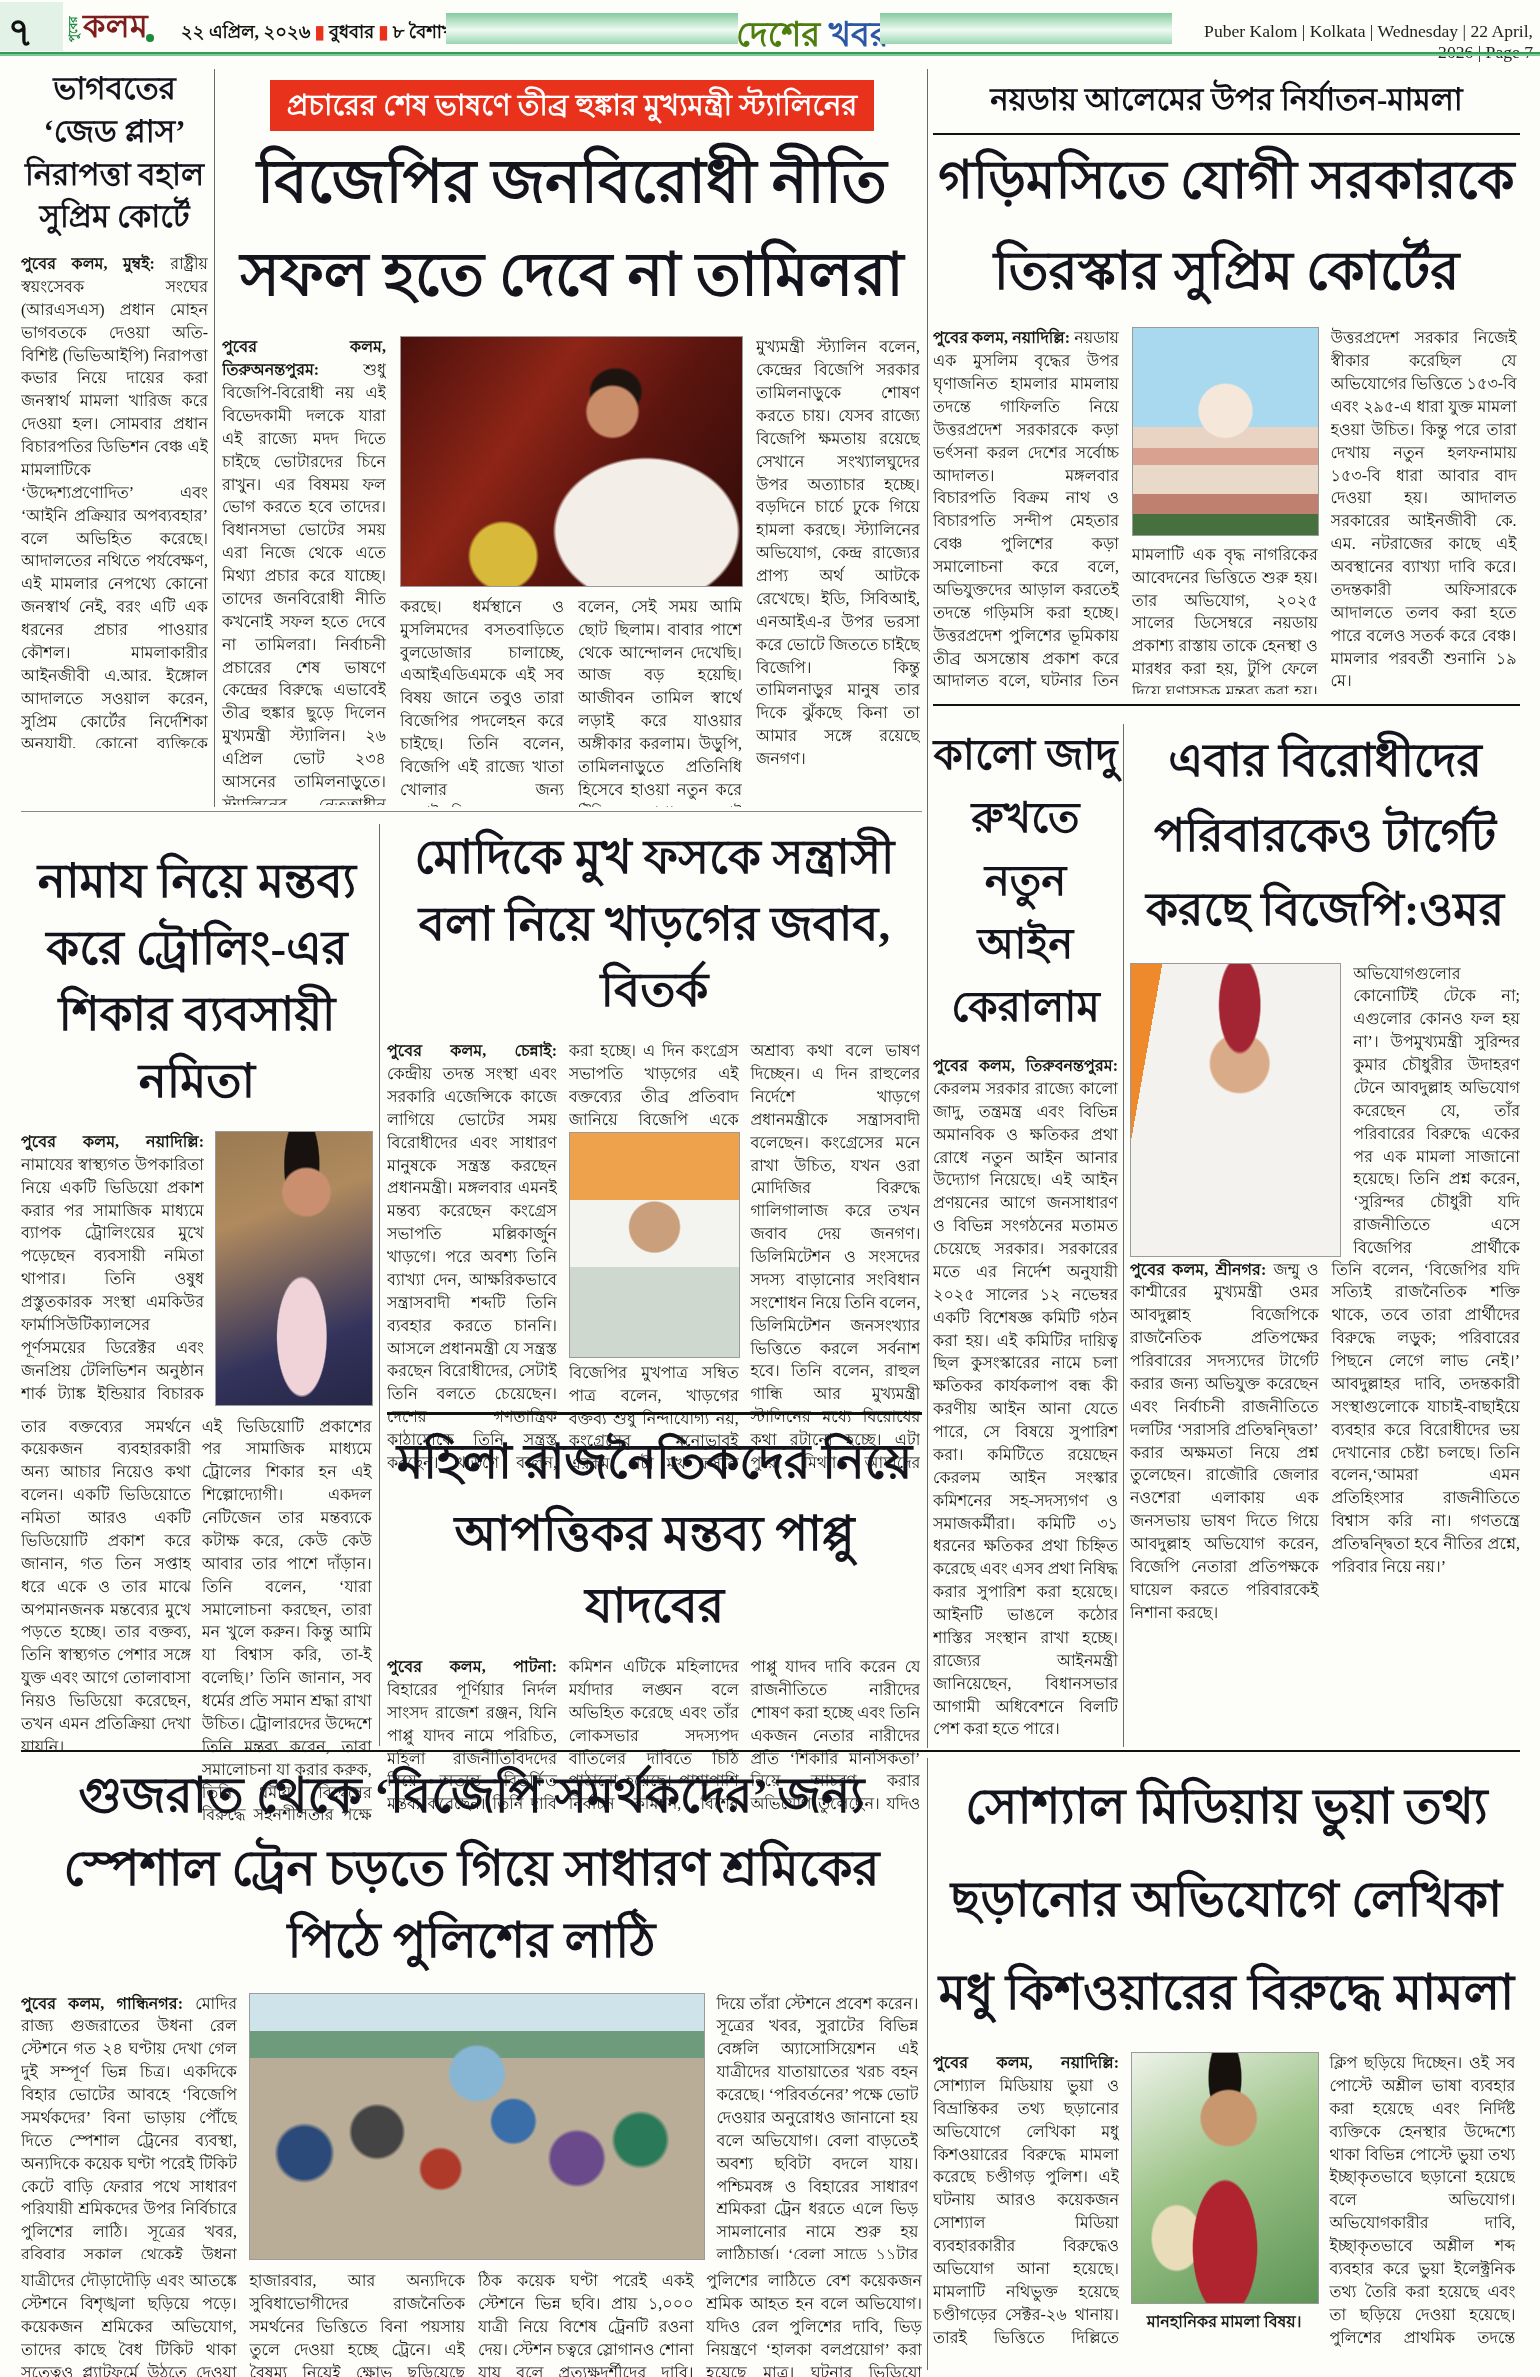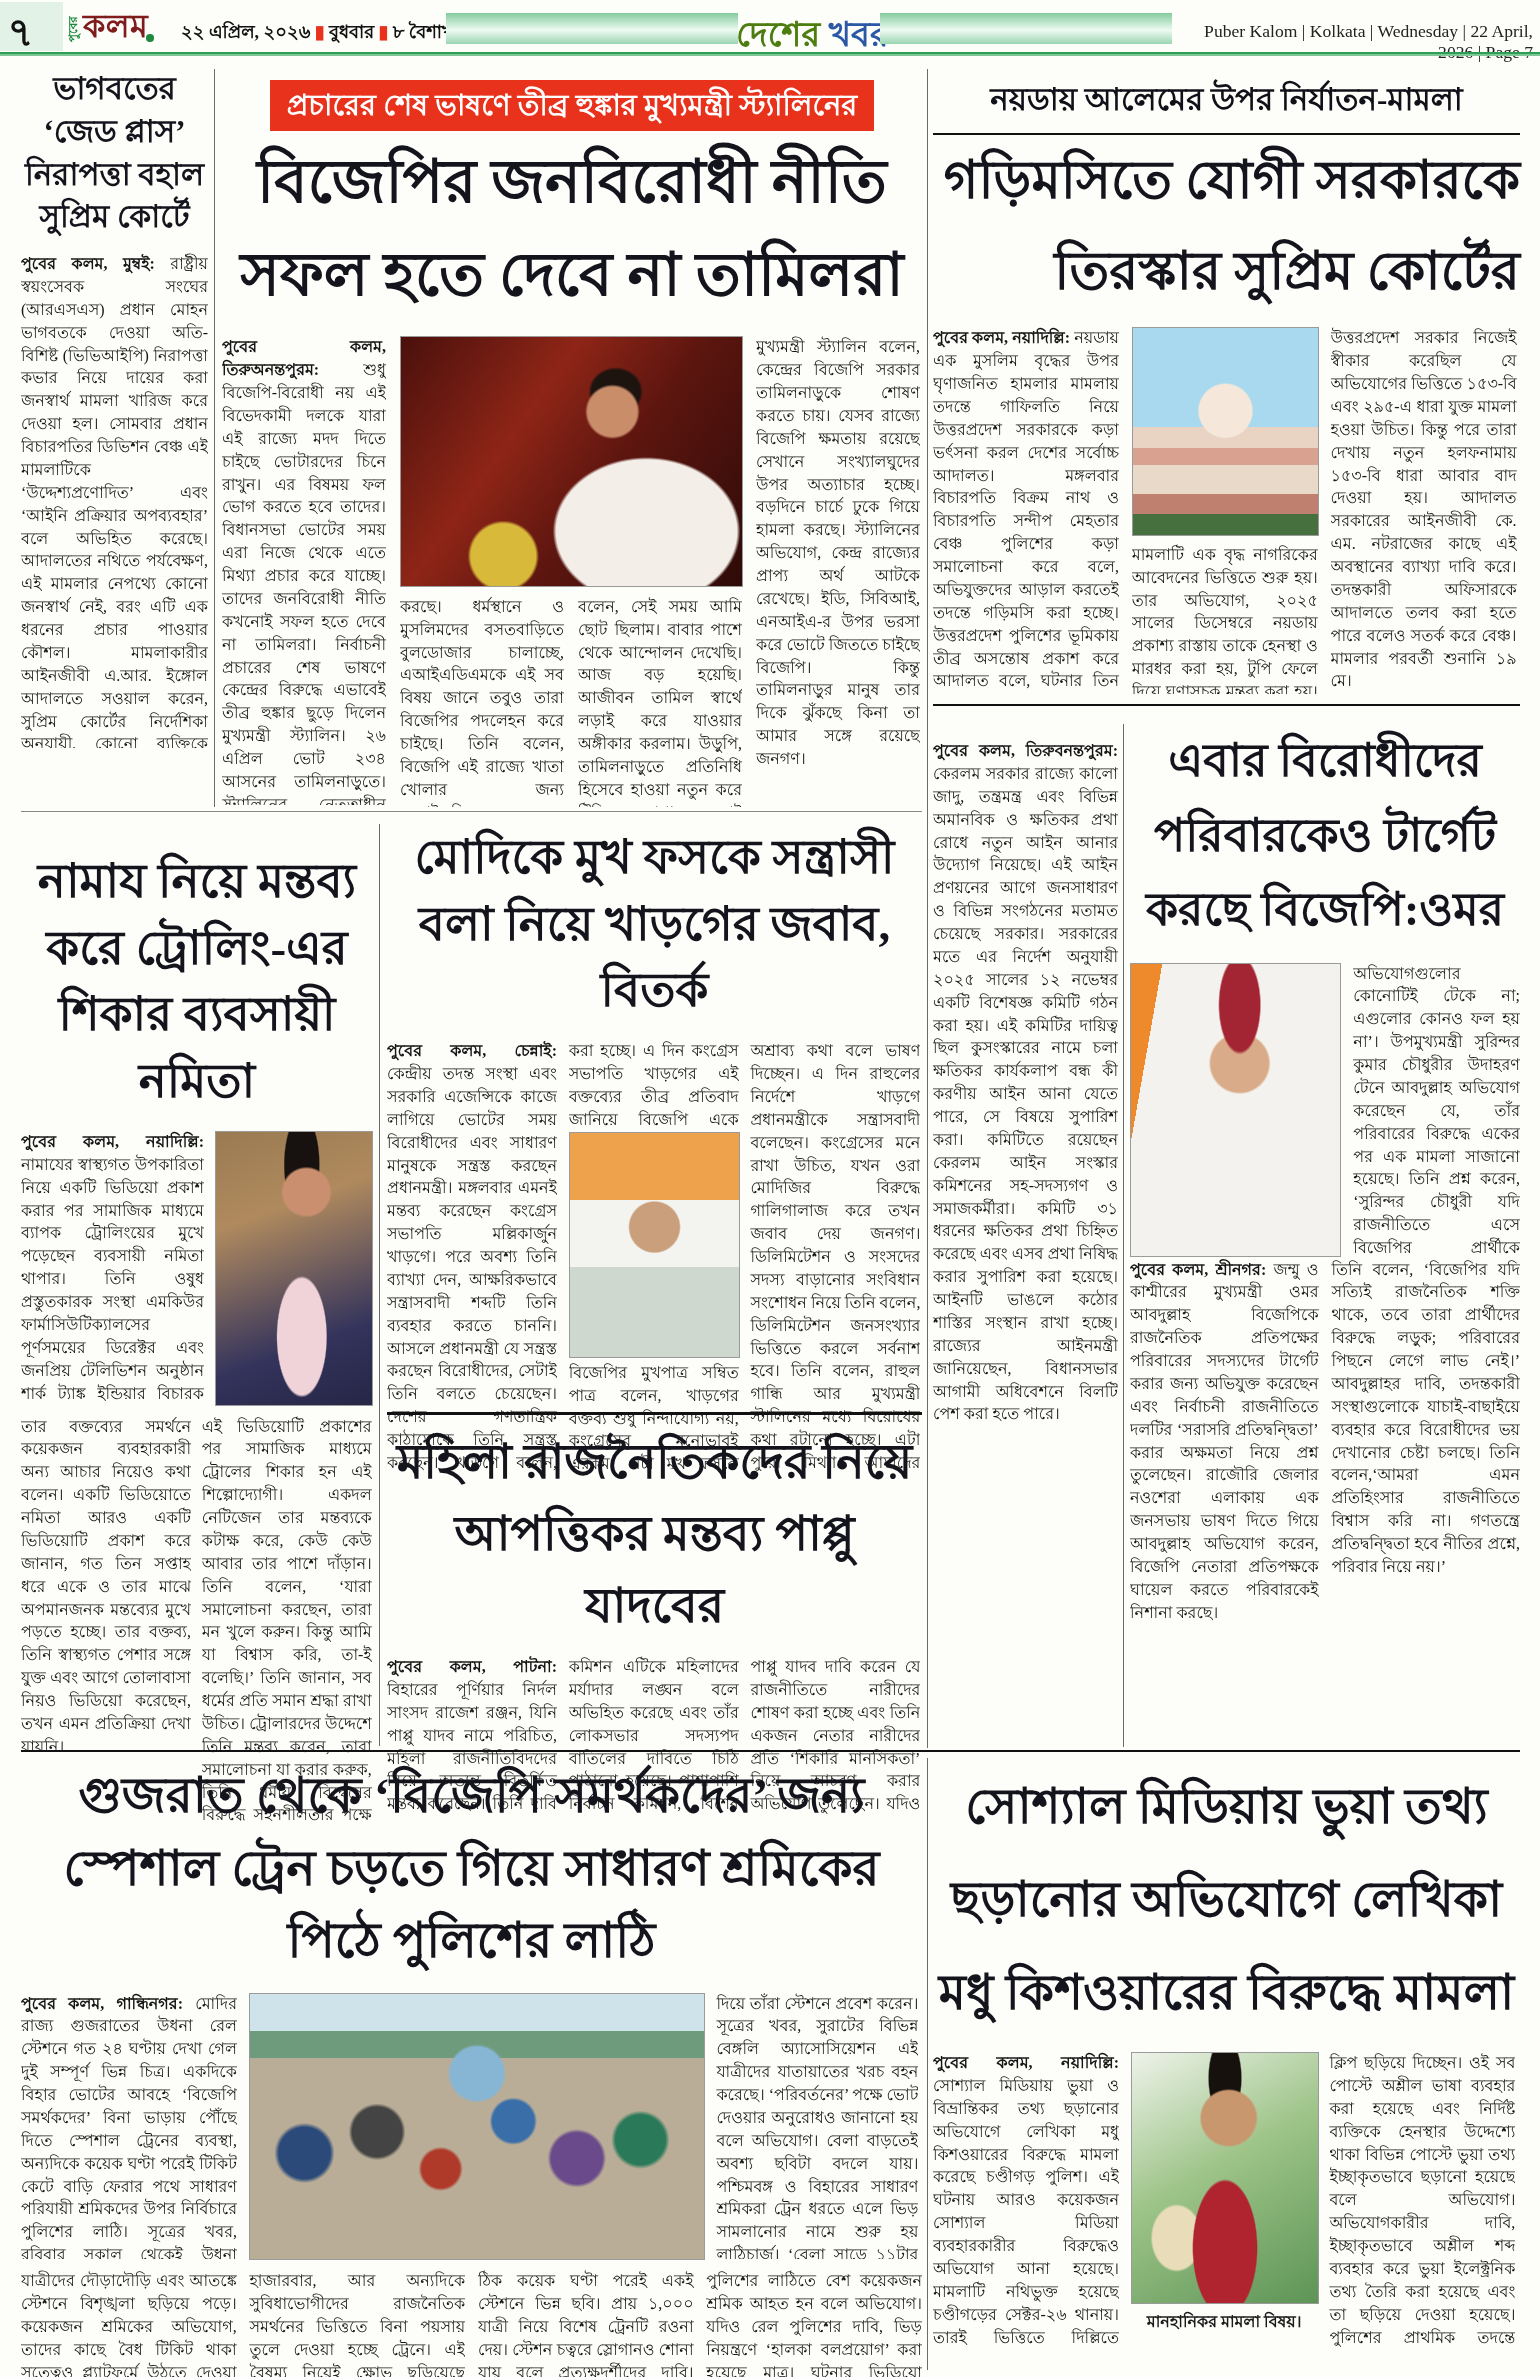--- a/index.html
+++ b/index.html
@@ -121,36 +121,37 @@
       </div>
     </div>
     <div class="body-txt clip" style="width:164px;height:469px;">মুখ্যমন্ত্রী স্ট্যালিন বলেন, কেন্দ্রের বিজেপি সরকার তামিলনাড়ুকে শোষণ করতে চায়। যেসব রাজ্যে বিজেপি ক্ষমতায় রয়েছে সেখানে সংখ্যালঘুদের উপর অত্যাচার হচ্ছে। বড়দিনে চার্চে ঢুকে গিয়ে হামলা করছে। স্ট্যালিনের অভিযোগ, কেন্দ্র রাজ্যের প্রাপ্য অর্থ আটকে রেখেছে। ইডি, সিবিআই, এনআইএ-র উপর ভরসা করে ভোটে জিততে চাইছে বিজেপি। কিন্তু তামিলনাড়ুর মানুষ তার দিকে ঝুঁকছে কিনা তা আমার সঙ্গে রয়েছে জনগণ।</div>
   </div>
 </div>
 <div class="abs vrule" style="left:927px;top:69px;height:1679px;"></div>
 
 <div class="abs" style="left:933px;top:75px;width:587px;">
   <div class="kicker-blk">নয়ডায় আলেমের উপর নির্যাতন-মামলা</div>
   <div class="hrule" style="height:2.1px;margin-top:6.4px;"></div>
-  <div class="headline" style="font-size:53px;line-height:1.7;text-align:right;">গড়িমসিতে যোগী সরকারকে তিরস্কার সুপ্রিম কোর্টের</div>
+  <div class="headline" style="font-size:53px;line-height:1.7;">গড়িমসিতে যোগী সরকারকে তিরস্কার সুপ্রিম কোর্টের</div>
   <div class="cols" style="margin-top:11.7px;gap:12.8px;">
     <div class="body-txt clip" style="width:186px;height:366px;">
       <b>পুবের কলম, নয়াদিল্লি:</b>
       <span>নয়ডায় এক মুসলিম বৃদ্ধের উপর ঘৃণাজনিত হামলার মামলায় তদন্তে গাফিলতি নিয়ে উত্তরপ্রদেশ সরকারকে কড়া ভর্ৎসনা করল দেশের সর্বোচ্চ আদালত। মঙ্গলবার বিচারপতি বিক্রম নাথ ও বিচারপতি সন্দীপ মেহতার বেঞ্চ পুলিশের কড়া সমালোচনা করে বলে, অভিযুক্তদের আড়াল করতেই তদন্তে গড়িমসি করা হচ্ছে। উত্তরপ্রদেশ পুলিশের ভূমিকায় তীব্র অসন্তোষ প্রকাশ করে আদালত বলে, ঘটনার তিন সপ্তাহ পরেও কেন উপযুক্ত ধারা যুক্ত করা হয়নি তার ব্যাখ্যা চাওয়া হয়েছে।</span>
     </div>
     <div style="width:186px;">
       <div class="photo ph-sc" style="width:185px;height:207px;"></div>
       <div class="body-txt clip" style="height:150px;margin-top:7.5px;">মামলাটি এক বৃদ্ধ নাগরিকের আবেদনের ভিত্তিতে শুরু হয়। তার অভিযোগ, ২০২৫ সালের ডিসেম্বরে নয়ডায় প্রকাশ্য রাস্তায় তাকে হেনস্থা ও মারধর করা হয়, টুপি ফেলে দিয়ে ঘৃণাসূচক মন্তব্য করা হয়। নির্যাতন চালায় এলাকার কয়েকজন পরিচিত দুষ্কৃতী। অভিযোগকারীর দাবি, এসব সত্ত্বেও পুলিশ মামলায় লঘু ধারা প্রয়োগ করে অভিযুক্তদের রক্ষার চেষ্টা করেছে।</div>
     </div>
     <div class="body-txt clip" style="width:186px;height:366px;">উত্তরপ্রদেশ সরকার নিজেই স্বীকার করেছিল যে অভিযোগের ভিত্তিতে ১৫৩-বি এবং ২৯৫-এ ধারা যুক্ত মামলা হওয়া উচিত। কিন্তু পরে তারা দেখায় নতুন হলফনামায় ১৫৩-বি ধারা আবার বাদ দেওয়া হয়। আদালত সরকারের আইনজীবী কে. এম. নটরাজের কাছে এই অবস্থানের ব্যাখ্যা দাবি করে। তদন্তকারী অফিসারকে আদালতে তলব করা হতে পারে বলেও সতর্ক করে বেঞ্চ। মামলার পরবর্তী শুনানি ১৯ মে।</div>
   </div>
 </div>
 <div class="abs hrule" style="left:933px;top:704px;width:587px;height:1.6px;"></div>
 
 <div class="abs" style="left:933px;top:724px;width:185px;">
+  <div class="headline" style="font-size:42px;line-height:1.5;">কালো জাদু রুখতে নতুন আইন কেরালাম</div>
   <div class="body-txt clip" style="height:708px;margin-top:16px;">
     <b>পুবের কলম, তিরুবনন্তপুরম:</b>
     <span>কেরলম সরকার রাজ্যে কালো জাদু, তন্ত্রমন্ত্র এবং বিভিন্ন অমানবিক ও ক্ষতিকর প্রথা রোধে নতুন আইন আনার উদ্যোগ নিয়েছে। এই আইন প্রণয়নের আগে জনসাধারণ ও বিভিন্ন সংগঠনের মতামত চেয়েছে সরকার। সরকারের মতে এর নির্দেশ অনুযায়ী ২০২৫ সালের ১২ নভেম্বর একটি বিশেষজ্ঞ কমিটি গঠন করা হয়। এই কমিটির দায়িত্ব ছিল কুসংস্কারের নামে চলা ক্ষতিকর কার্যকলাপ বন্ধ কী করণীয় আইন আনা যেতে পারে, সে বিষয়ে সুপারিশ করা। কমিটিতে রয়েছেন কেরলম আইন সংস্কার কমিশনের সহ-সদস্যগণ ও সমাজকর্মীরা। কমিটি ৩১ ধরনের ক্ষতিকর প্রথা চিহ্নিত করেছে এবং এসব প্রথা নিষিদ্ধ করার সুপারিশ করা হয়েছে। আইনটি ভাঙলে কঠোর শাস্তির সংস্থান রাখা হচ্ছে। রাজ্যের আইনমন্ত্রী জানিয়েছেন, বিধানসভার আগামী অধিবেশনে বিলটি পেশ করা হতে পারে।</span>
   </div>
 </div>
 <div class="abs vrule" style="left:1123px;top:724px;height:1023px;"></div>
 
 <div class="abs" style="left:1130px;top:724px;width:390px;">
   <div class="headline" style="font-size:46px;line-height:1.62;">এবার বিরোধীদের পরিবারকেও টার্গেট করছে বিজেপি:ওমর</div>
   <div class="cols" style="margin-top:15px;gap:12.8px;">

